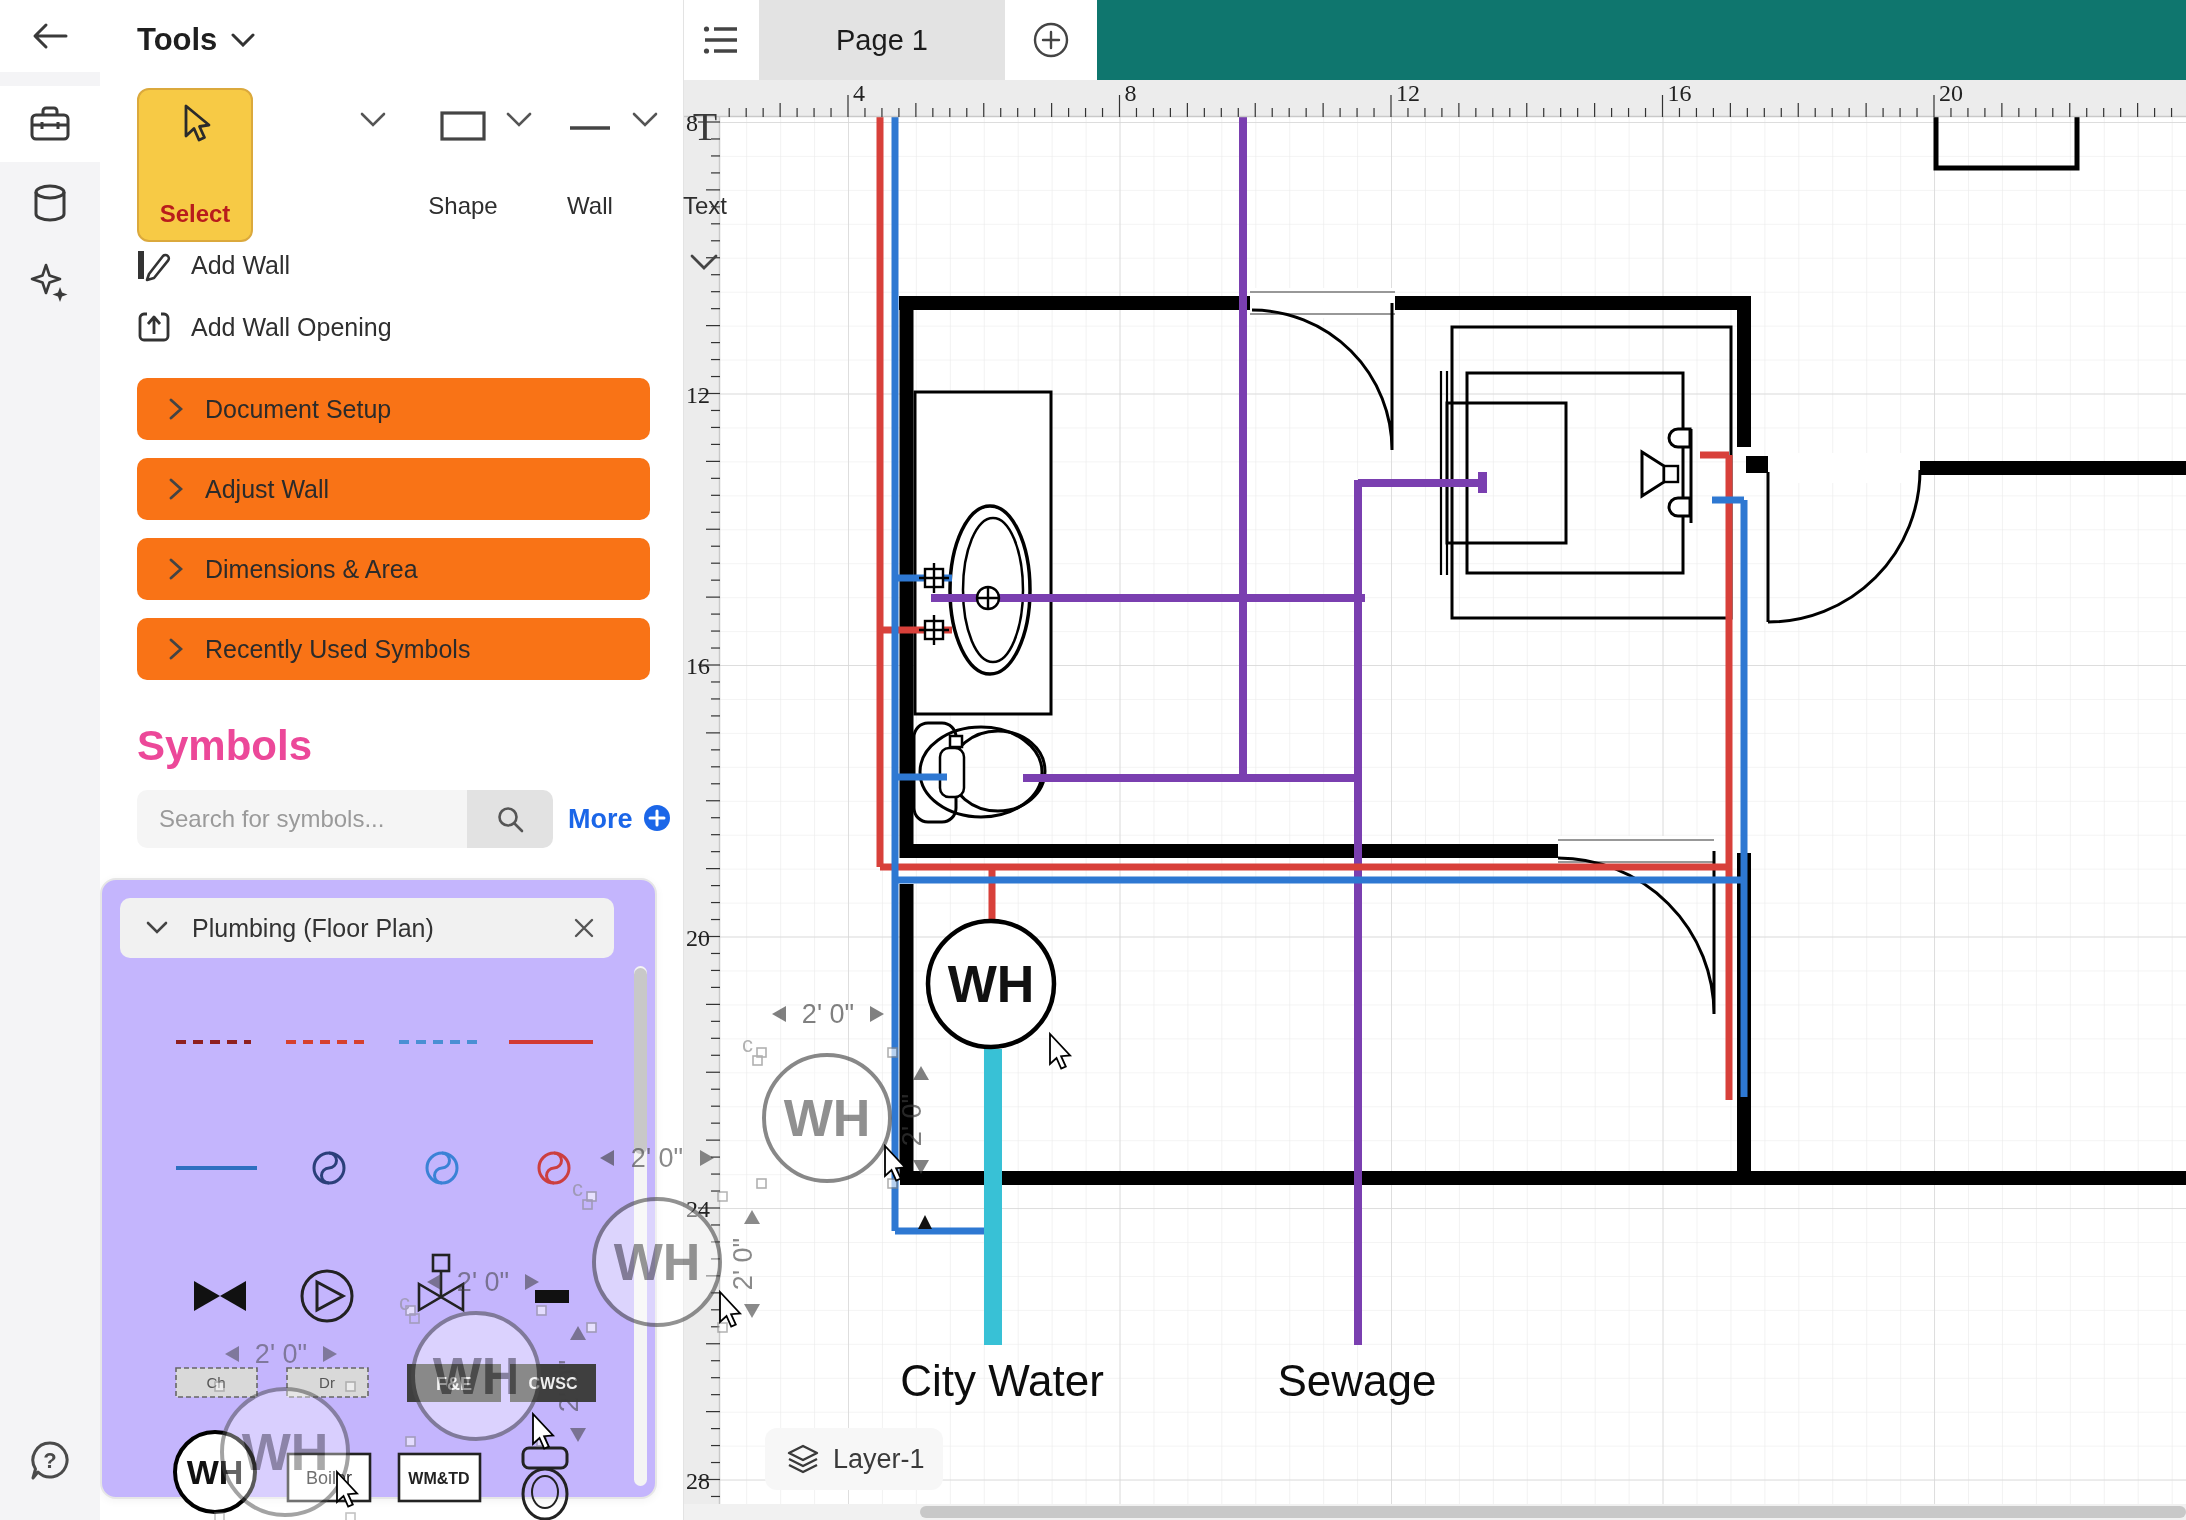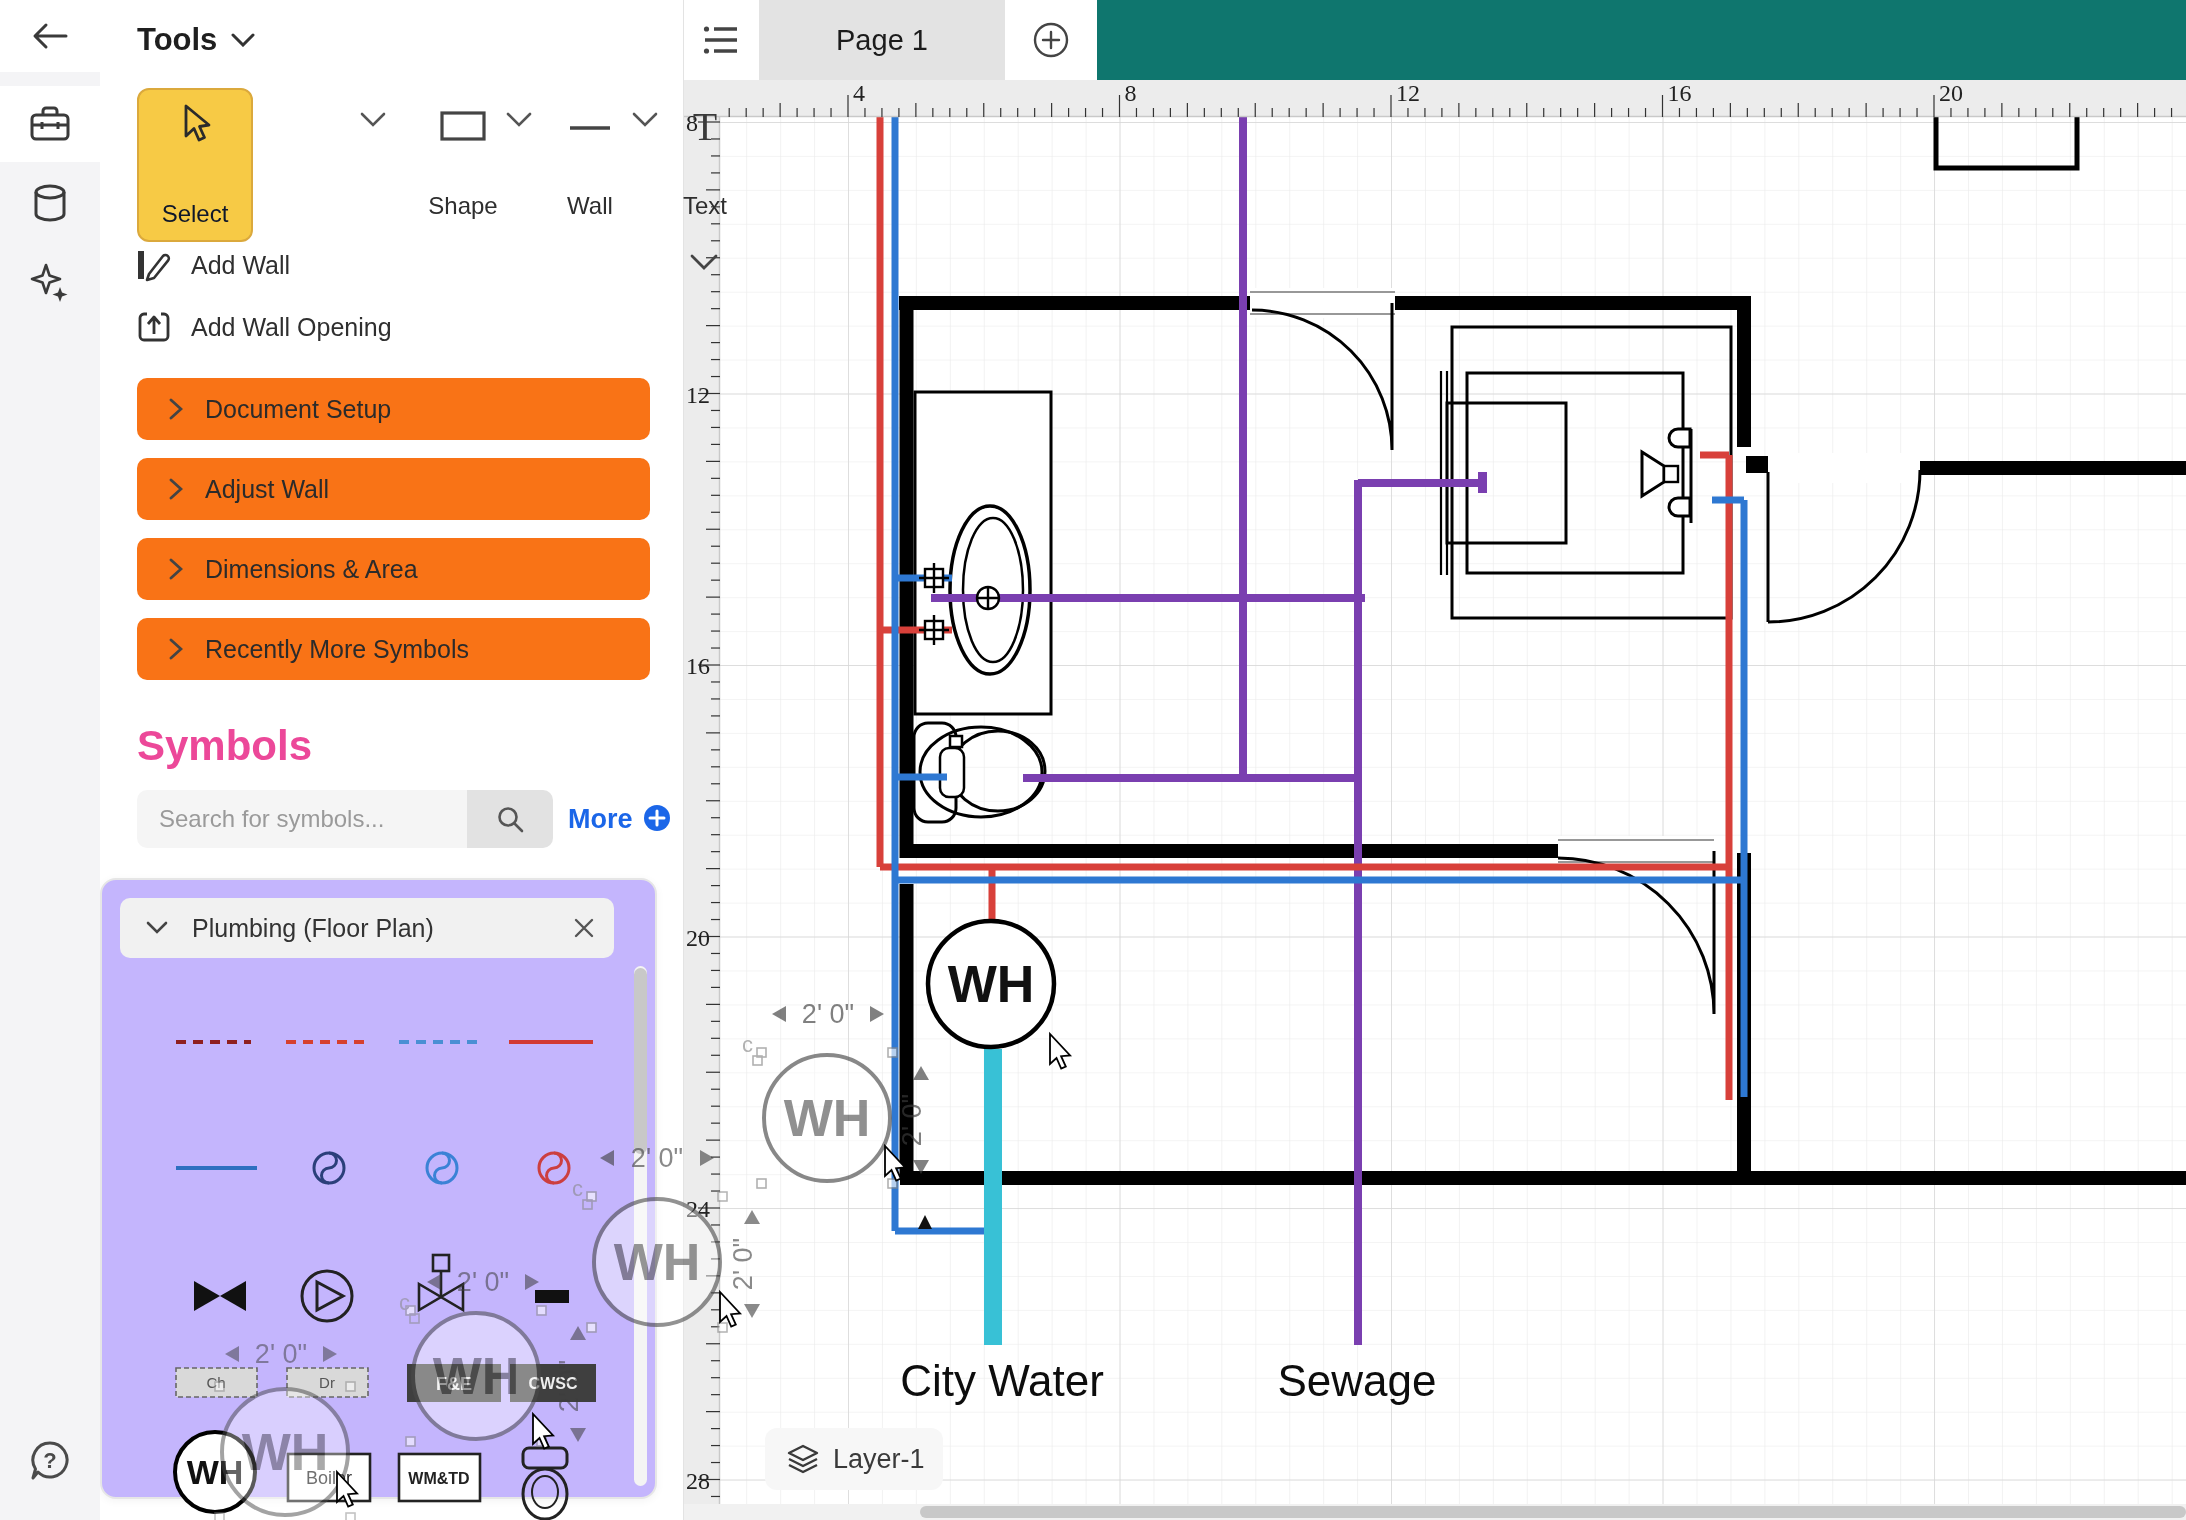--- a/index.html
+++ b/index.html
@@ -9,21 +9,21 @@
   
   #rail{left:0;top:0;width:100px;height:1520px;background:#f4f4f6;z-index:3;}
   .rail-cell{position:absolute;left:0;width:100px;display:flex;align-items:center;justify-content:center;}
   .rail-white{background:#fff;}
   
   #panel{left:100px;top:0;width:583px;height:1520px;background:#fff;border-right:1px solid #e3e3e3;z-index:2;}
   .panel-title{position:absolute;left:37px;top:22px;font-size:31px;font-weight:600;color:#1f1f1f;display:flex;align-items:center;gap:14px;}
   .tool-btn{position:absolute;display:flex;flex-direction:column;align-items:center;justify-content:space-between;padding:14px 0 12px;}
   .tool-label{font-size:24px;color:#2e2e2e;}
   #select-btn{left:37px;top:88px;width:112px;height:124px;background:#f7ca45;border:2px solid #dba93c;border-radius:12px;}
-  #select-btn .tool-label{color:#0f172a;font-weight:400;}
+  #select-btn .tool-label{color:#b91c1c;font-weight:700;}
   .menu-row{position:absolute;left:37px;display:flex;align-items:center;gap:20px;font-size:25px;color:#2f2f2f;}
   .section{position:absolute;left:37px;width:513px;height:62px;background:#f97316;border-radius:10px;
            display:flex;align-items:center;gap:22px;padding-left:32px;box-sizing:border-box;font-size:25px;color:#2b2b2b;}
   #symbols-h{position:absolute;left:37px;top:722px;font-size:42px;font-weight:700;color:#ec4899;}
   #search-input{position:absolute;left:37px;top:790px;width:300px;height:58px;background:#f5f5f5;border:none;outline:none;
                 border-radius:10px 0 0 10px;padding:0 14px 0 22px;font-size:24px;color:#333;font-family:inherit;}
   #search-input::placeholder{color:#9a9a9a;}
   #search-btn{position:absolute;left:367px;top:790px;width:86px;height:58px;background:#e2e2e2;border:none;border-radius:0 10px 10px 0;
               display:flex;align-items:center;justify-content:center;cursor:pointer;}
   #more-link{position:absolute;left:468px;top:804px;font-size:27px;font-weight:600;color:#1b66e8;display:flex;align-items:flex-start;gap:10px;}
@@ -158,21 +158,21 @@
   <div class="section" style="top:538px;">
     <svg width="14" height="22" viewBox="0 0 14 22">
         <path d="M2 2 L12 11 L2 20" fill="none" stroke="#444" stroke-width="2.8" stroke-linecap="round"></path>
       </svg>
     <span>Dimensions &amp; Area</span>
   </div>
   <div class="section" style="top:618px;">
     <svg width="14" height="22" viewBox="0 0 14 22">
         <path d="M2 2 L12 11 L2 20" fill="none" stroke="#444" stroke-width="2.8" stroke-linecap="round"></path>
       </svg>
-    <span>Recently More Symbols</span>
+    <span>Recently Used Symbols</span>
   </div>
 
   <div id="symbols-h">Symbols</div>
   <input id="search-input" placeholder="Search for symbols..." style="">
   <button id="search-btn">
     <svg width="28" height="28" viewBox="0 0 28 28">
       <circle cx="12" cy="12" r="8.5" fill="none" stroke="#555" stroke-width="2.6"></circle>
       <path d="M18.5 18.5 L26 26" stroke="#555" stroke-width="2.6" stroke-linecap="round"></path>
       </svg>
   </button>

